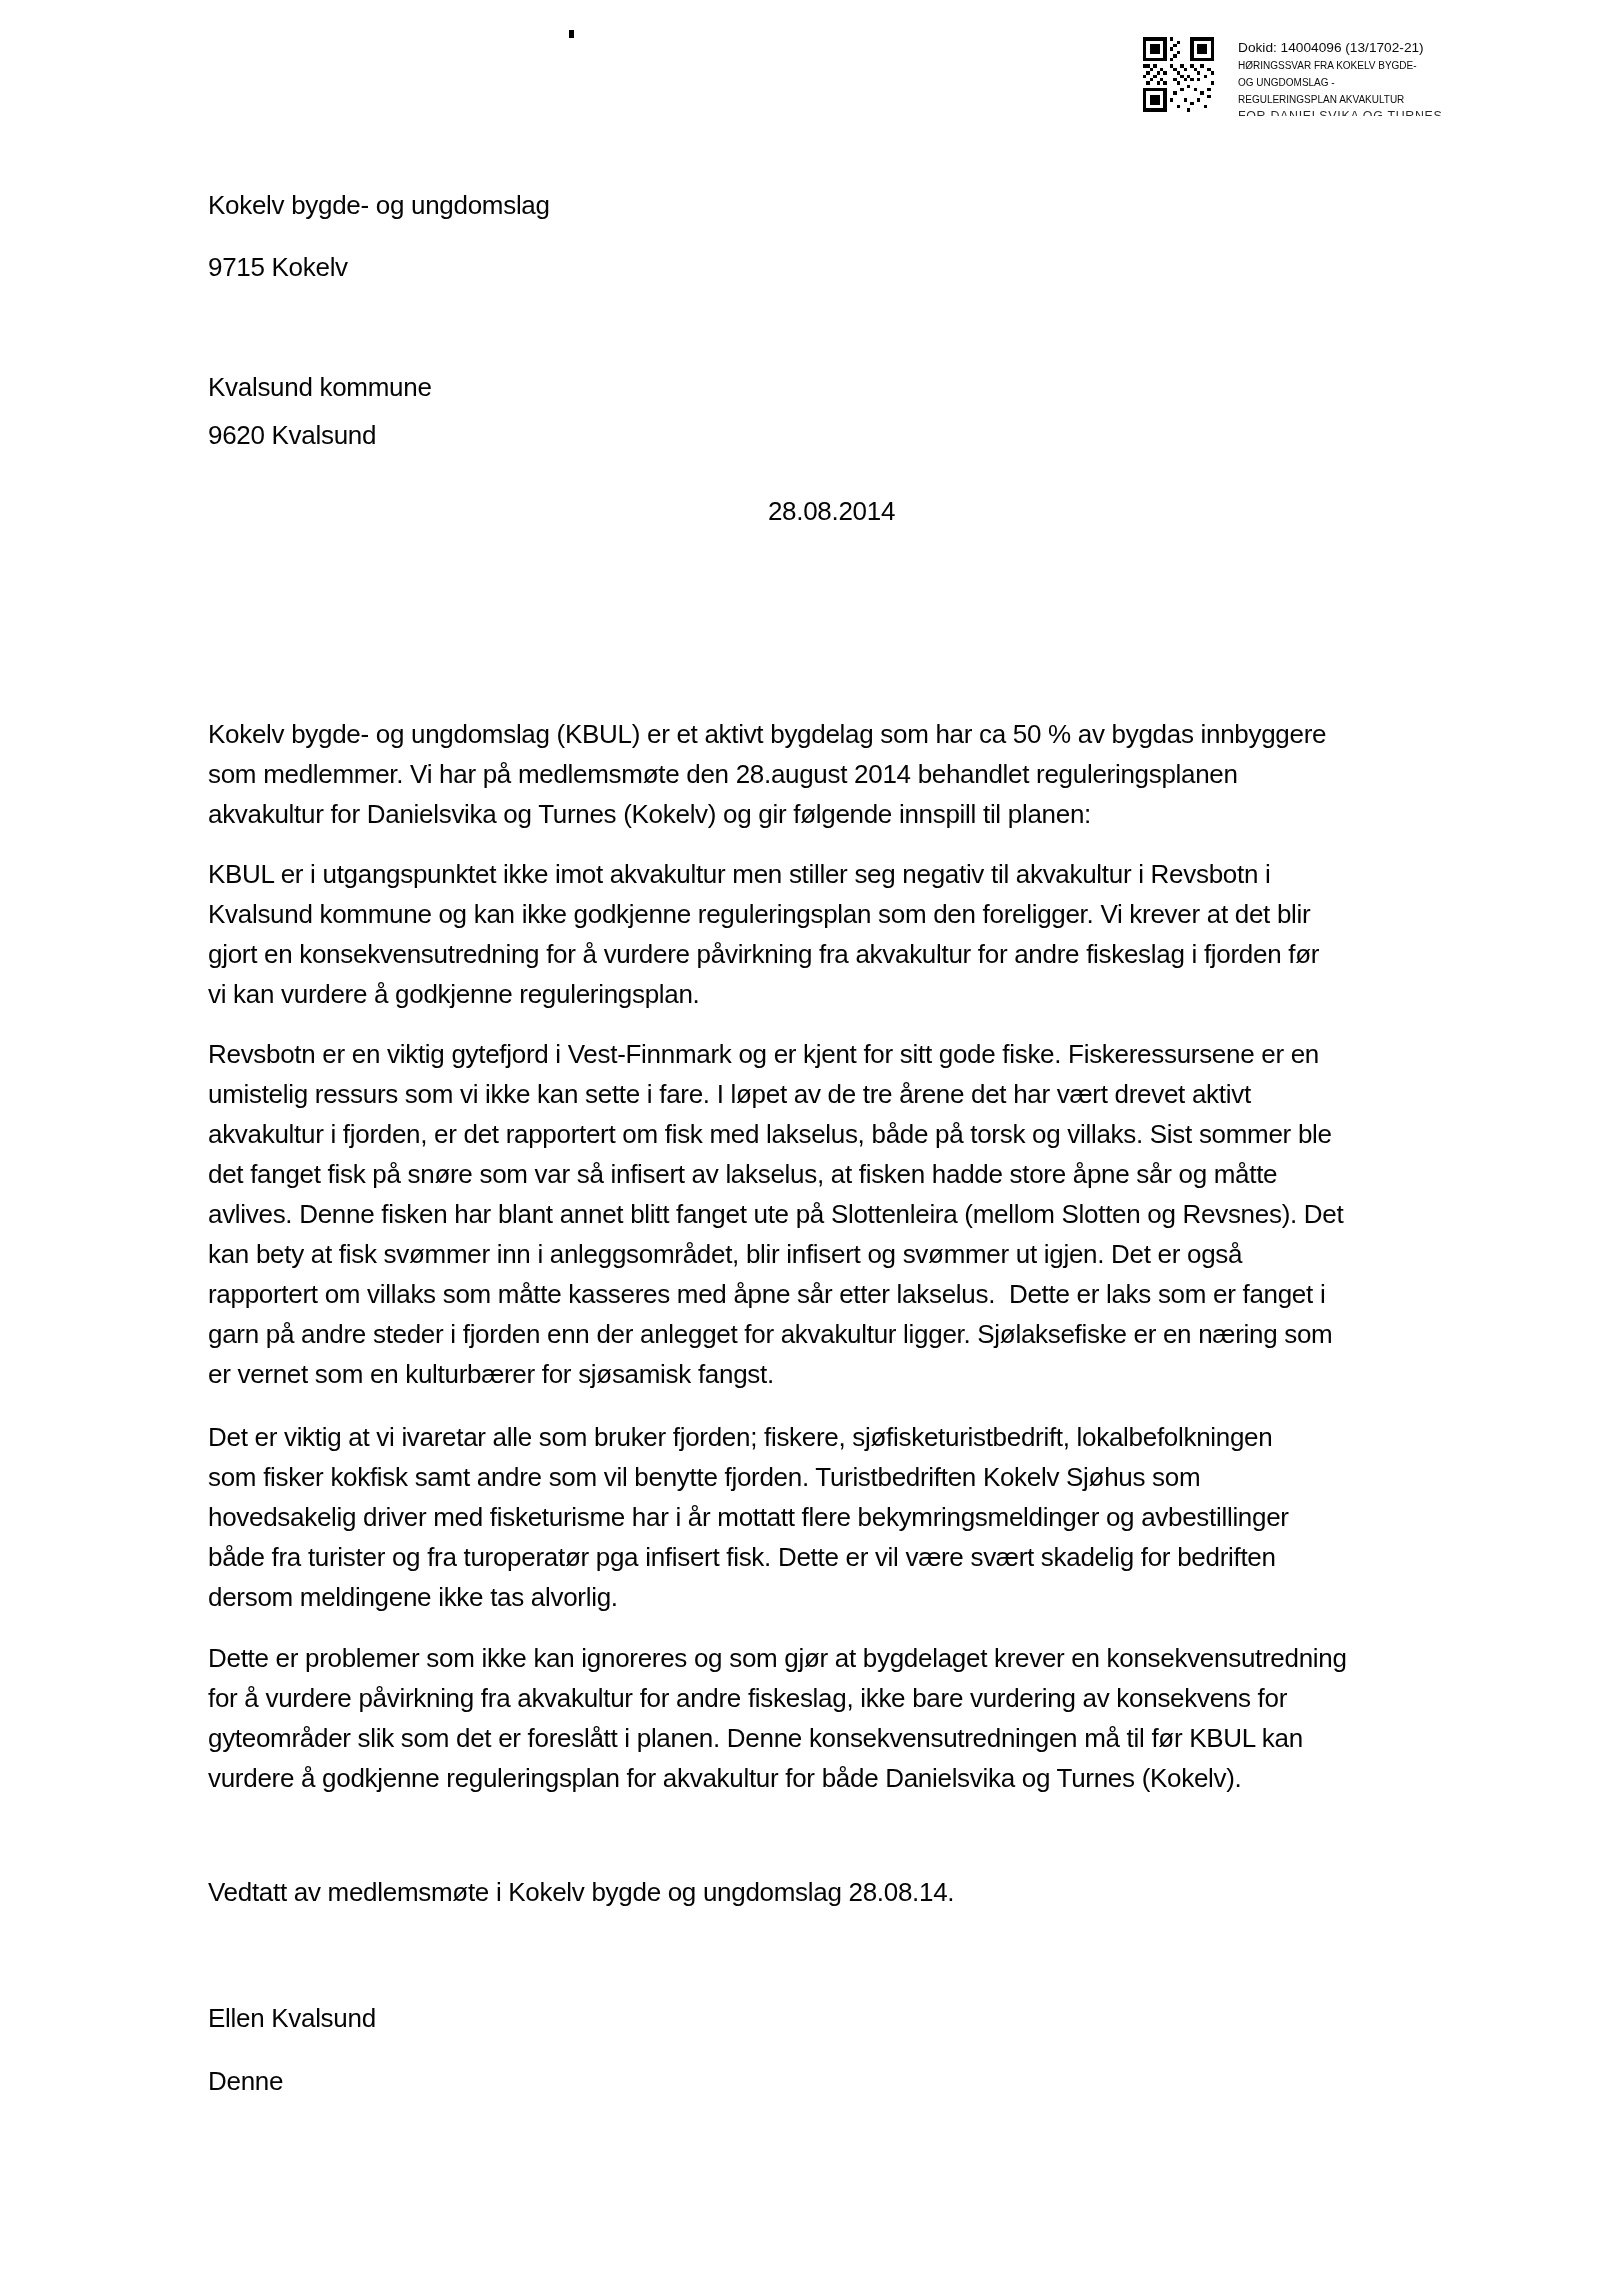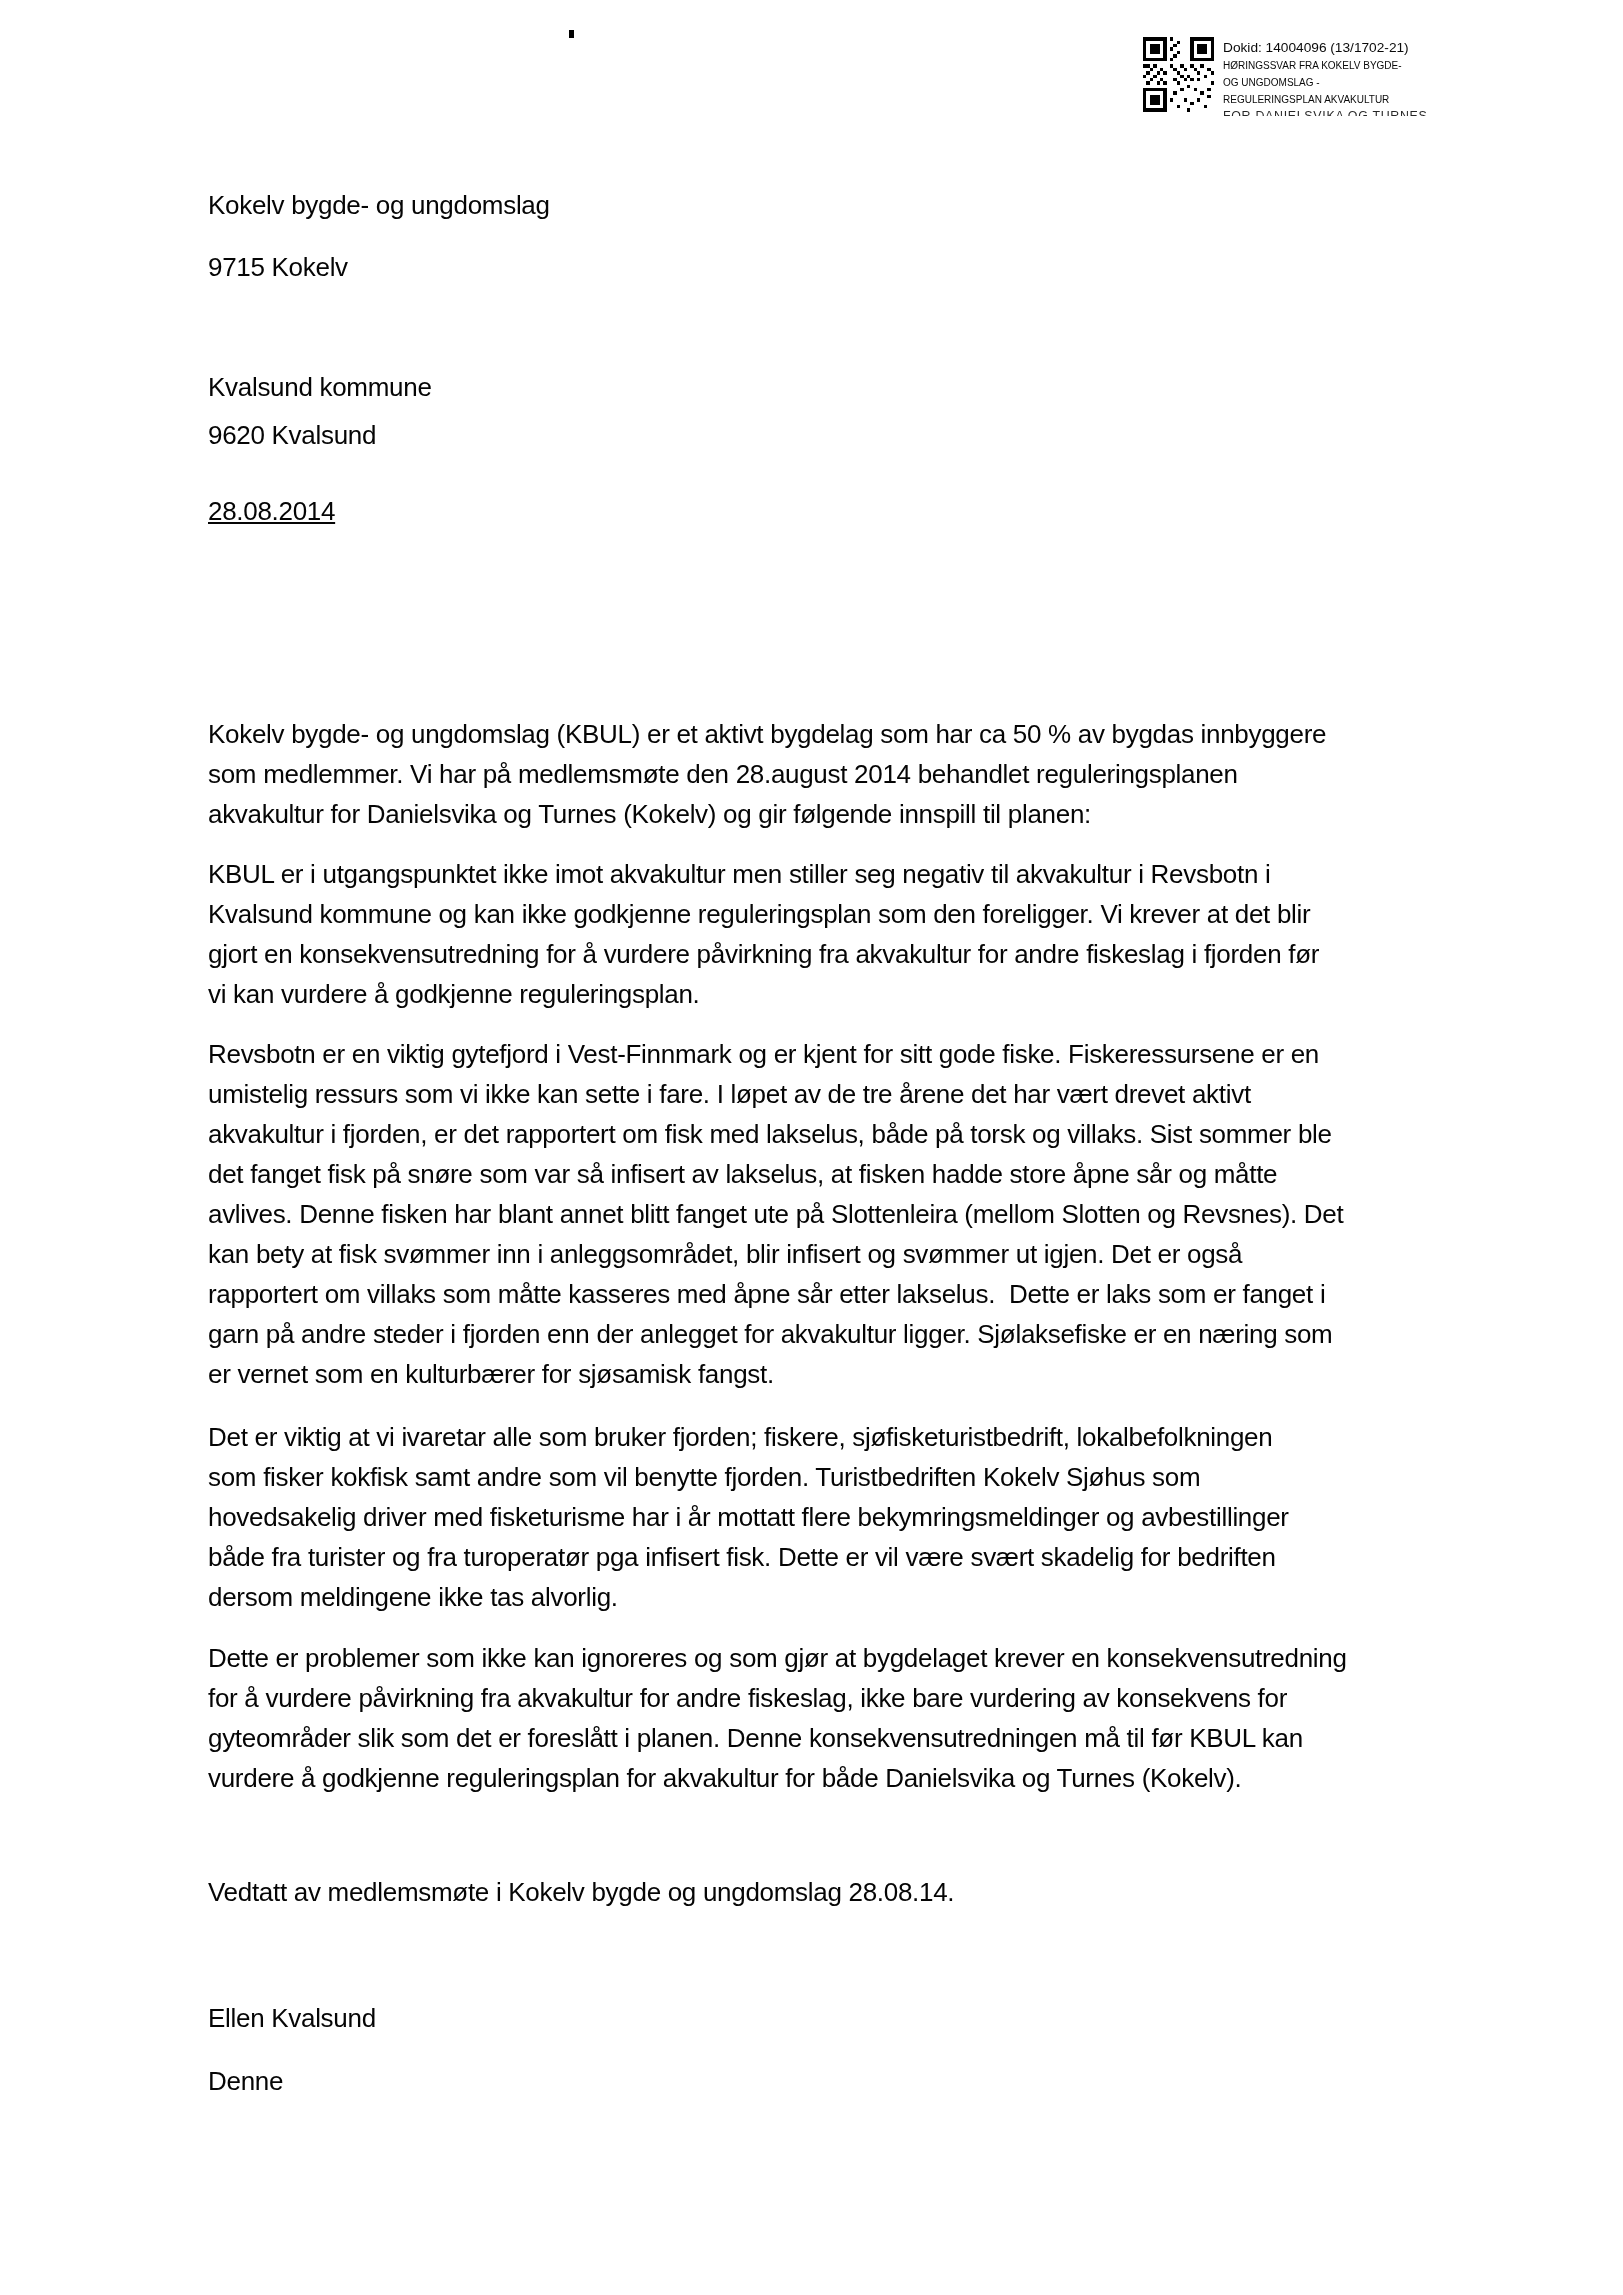--- a/index.html
+++ b/index.html
@@ -21,39 +21,38 @@
     left: 208px;
     font-size: 26px;
     line-height: 40px;
     letter-spacing: -0.3px;
     white-space: pre;
     color: #050505;
   }
   .heading { font-weight: bold; }
   .date-line {
     width: 1247px;
-    text-align: left;
+    text-align: center;
     white-space: normal;
-    text-decoration: underline;
   }
   .speck {
     position: absolute;
     left: 569px;
     top: 29.5px;
     width: 4.6px;
     height: 8.5px;
     background: #000;
   }
   .stamp {
     position: absolute;
     left: 1143px;
     top: 36px;
     display: flex;
     align-items: flex-start;
-    gap: 9px;
+    gap: 24px;
   }
   .qr {
     width: 71px;
     height: 77px;
     flex: 0 0 auto;
   }
   .stamp-text {
     width: 262px;
     padding-top: 2.6px;
   }

